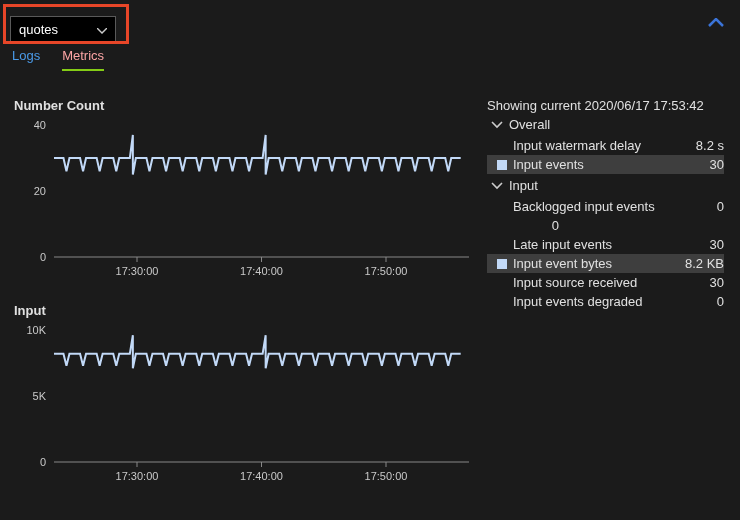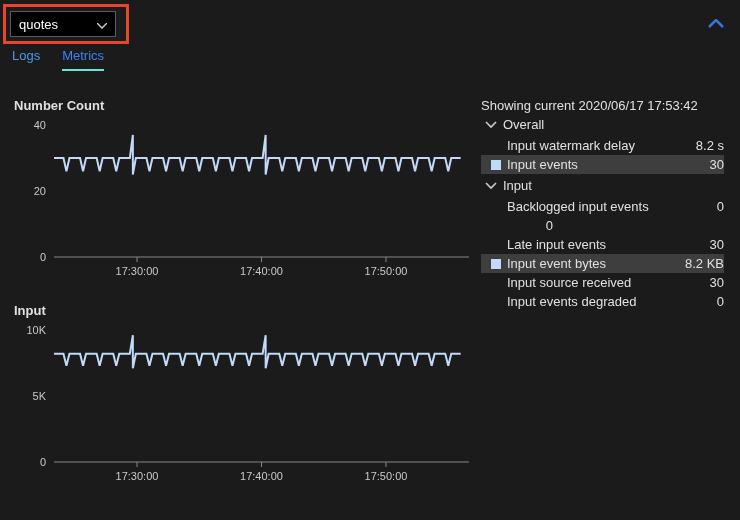--- a/index.html
+++ b/index.html
@@ -8,21 +8,20 @@
     background: #1b1b1b;
     color: #e0e0e0;
     font-family: "Segoe UI", Arial, sans-serif;
     font-size: 13px;
     overflow: hidden;
     position: relative;
   }
   .header {
     height: 48px;
     display: flex;
-    align-items: center;
     padding: 16px 10px;
     position: relative;
   }
   .highlight-box {
     position: absolute;
     top: 4px; left: 3px;
     width: 126px; height: 40px;
     border: 3px solid #e74628;
     pointer-events: none;
   }
@@ -50,27 +49,27 @@
     padding: 0 12px 6px 12px;
   }
   .tab {
     padding-bottom: 6px;
     cursor: pointer;
     color: #d0d0d0;
     text-align: right;
   }
   .tab.logs { color: #4a9ae8; }
   .tab.active {
-    color: #3b82f6;
-    border-bottom: 2px solid #5eead4;
+    color: #fca5a5;
+    border-bottom: 2px solid #84cc16;
   }
   .content {
     display: flex;
     padding: 20px 10px 0 14px;
-    gap: 4px;
+    gap: 10px;
   }
   .charts { flex: 0 0 463px; }
   .chart-block { margin-bottom: 18px; }
   .chart-title { font-weight: 600; margin-bottom: 6px; font-size: 13px; }
   svg.chart { display: block; }
   .axis-label { fill: #c9c9c9; font-size: 11px; }
   .chart-line { stroke: #c2d9f7; stroke-width: 2; fill: none; }
   .chart-axis { stroke: #888; stroke-width: 1; }
   .side {
     flex: 1;

